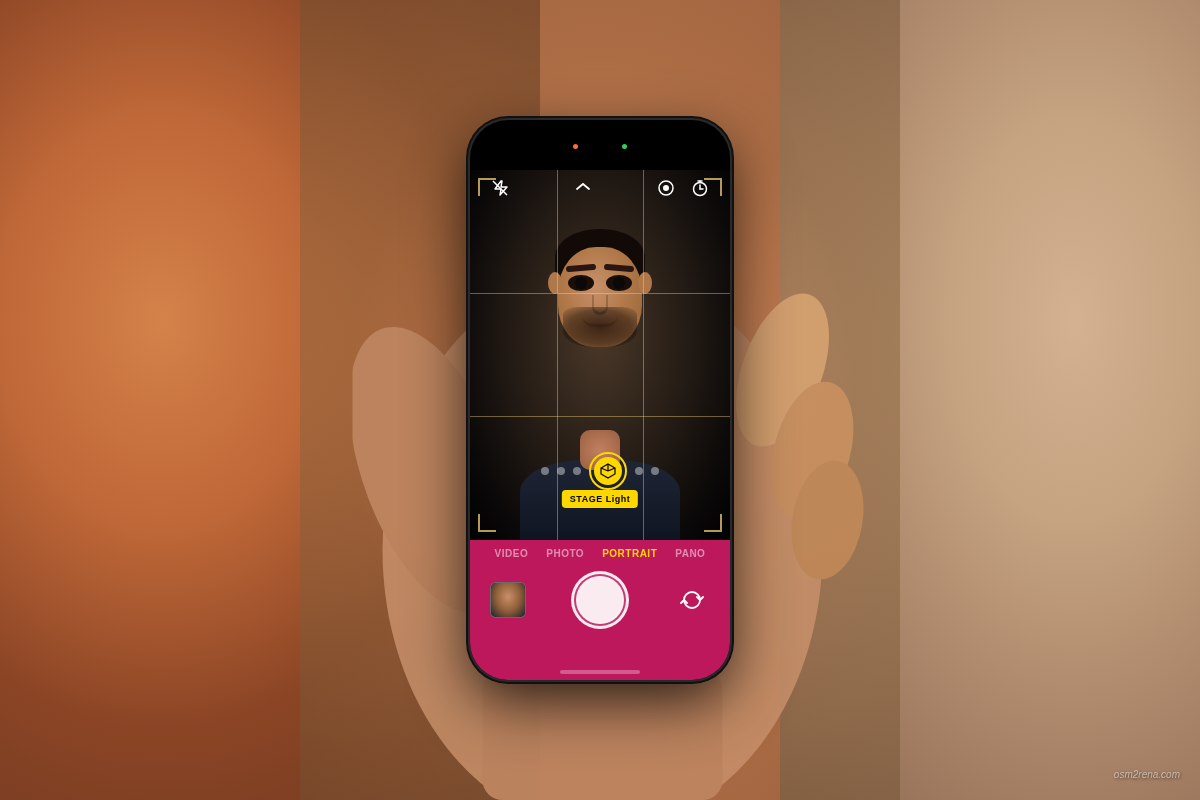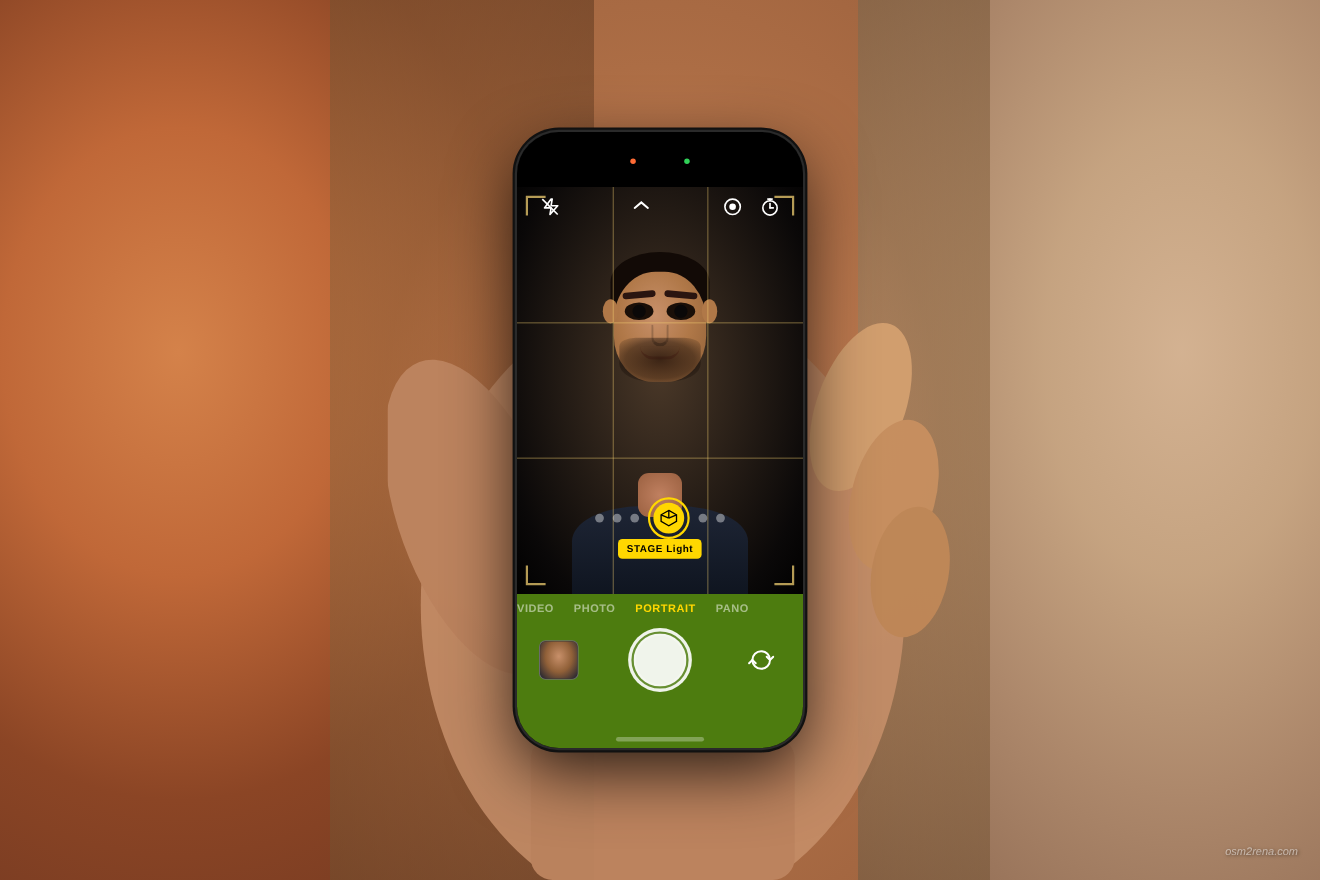--- a/index.html
+++ b/index.html
@@ -247,23 +247,24 @@
       justify-content: center;
       font-size: 14px;
     }
 
     
     .bottom-controls {
       position: absolute;
       bottom: 0;
       left: 0; right: 0;
       height: 140px;
-      background: #4d7c0f;
+      background: #be185d;
       display: flex;
       flex-direction: column;
+      align-items: center;
     }
 
     
     .mode-tabs {
       display: flex;
       align-items: center;
       gap: 18px;
       padding-top: 8px;
       margin-bottom: 8px;
     }

